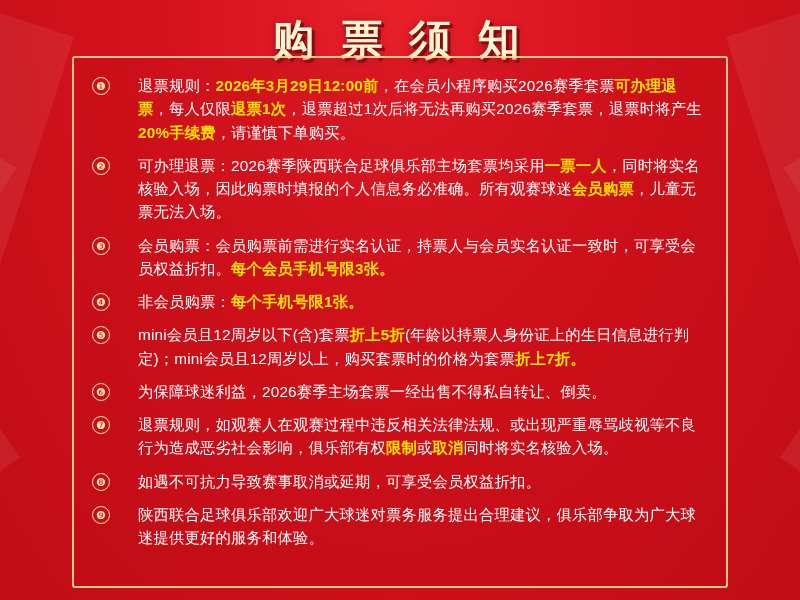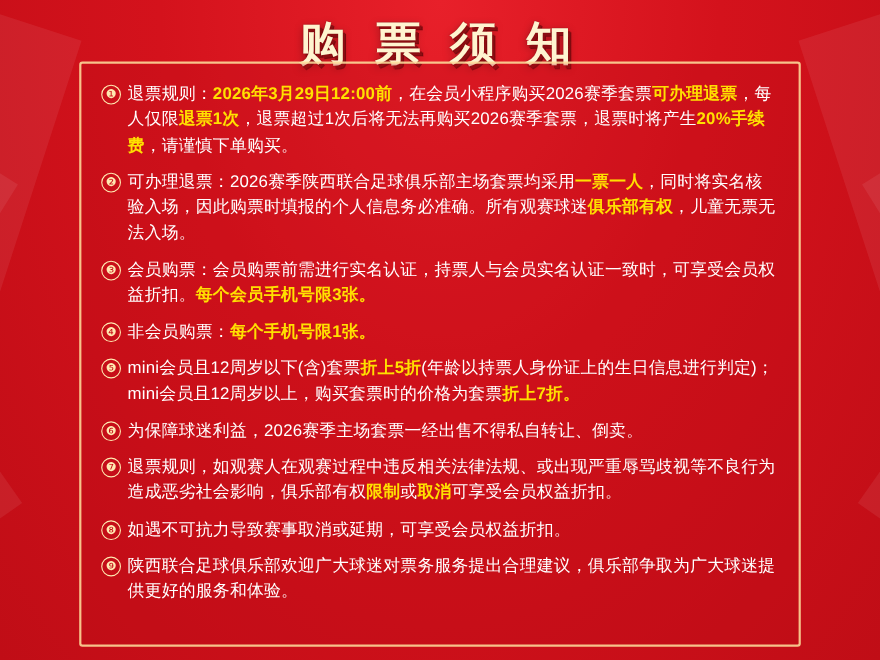--- a/index.html
+++ b/index.html
@@ -93,20 +93,21 @@
     line-height: 17px;
     text-align: center;
     box-sizing: border-box;
   }
   .txt {
     flex: 1 1 auto;
     font-size: 15.3px;
     color: #ffffff;
     letter-spacing: 0.2px;
     font-family: "Liberation Sans", sans-serif;
+    margin-left: 22px;
   }
   .hl {
     color: #ffe000;
     font-weight: bold;
   }
   .lbl {
     color: #ffffff;
   }
 </style>
 </head>
@@ -125,41 +126,41 @@
   </div>
 
   <div class="panel">
     <ol class="rules" id="rules-list">
         <li class="rule">
           <span class="num">❶</span>
           <span class="txt"><span class="lbl">退票规则：</span><span class="hl">2026年3月29日12:00前</span><span class="lbl">，在会员小程序购买2026赛季套票</span><span class="hl">可办理退票</span><span class="lbl">，每人仅限</span><span class="hl">退票1次</span><span class="lbl">，退票超过1次后将无法再购买2026赛季套票，退票时将产生</span><span class="hl">20%手续费</span><span class="lbl">，请谨慎下单购买。</span></span>
         </li>
         <li class="rule">
           <span class="num">❷</span>
-          <span class="txt"><span class="lbl">可办理退票：2026赛季陕西联合足球俱乐部主场套票均采用</span><span class="hl">一票一人</span><span class="lbl">，同时将实名核验入场，因此购票时填报的个人信息务必准确。所有观赛球迷</span><span class="hl">俱乐部有权</span><span class="lbl">，儿童无票无法入场。</span></span>
+          <span class="txt"><span class="lbl">可办理退票：2026赛季陕西联合足球俱乐部主场套票均采用</span><span class="hl">一票一人</span><span class="lbl">，同时将实名核验入场，因此购票时填报的个人信息务必准确。所有观赛球迷</span><span class="hl">会员购票</span><span class="lbl">，儿童无票无法入场。</span></span>
         </li>
         <li class="rule">
           <span class="num">❸</span>
           <span class="txt"><span class="lbl">会员购票：会员购票前需进行实名认证，持票人与会员实名认证一致时，可享受会员权益折扣。</span><span class="hl">每个会员手机号限3张。</span></span>
         </li>
         <li class="rule">
           <span class="num">❹</span>
           <span class="txt"><span class="lbl">非会员购票：</span><span class="hl">每个手机号限1张。</span></span>
         </li>
         <li class="rule">
           <span class="num">❺</span>
           <span class="txt"><span class="lbl">mini会员且12周岁以下(含)套票</span><span class="hl">折上5折</span><span class="lbl">(年龄以持票人身份证上的生日信息进行判定)；mini会员且12周岁以上，购买套票时的价格为套票</span><span class="hl">折上7折。</span></span>
         </li>
         <li class="rule">
           <span class="num">❻</span>
           <span class="txt"><span class="lbl">为保障球迷利益，2026赛季主场套票一经出售不得私自转让、倒卖。</span></span>
         </li>
         <li class="rule">
           <span class="num">❼</span>
-          <span class="txt"><span class="lbl">退票规则，如观赛人在观赛过程中违反相关法律法规、或出现严重辱骂歧视等不良行为造成恶劣社会影响，俱乐部有权</span><span class="hl">限制</span><span class="lbl">或</span><span class="hl">取消</span><span class="lbl">可享受会员权益折扣。</span></span>
+          <span class="txt"><span class="lbl">退票规则，如观赛人在观赛过程中违反相关法律法规、或出现严重辱骂歧视等不良行为造成恶劣社会影响，俱乐部有权</span><span class="hl">限制</span><span class="lbl">或</span><span class="hl">取消</span><span class="lbl">同时将实名核验入场。</span></span>
         </li>
         <li class="rule">
           <span class="num">❽</span>
           <span class="txt"><span class="lbl">如遇不可抗力导致赛事取消或延期，可享受会员权益折扣。</span></span>
         </li>
         <li class="rule">
           <span class="num">❾</span>
           <span class="txt"><span class="lbl">陕西联合足球俱乐部欢迎广大球迷对票务服务提出合理建议，俱乐部争取为广大球迷提供更好的服务和体验。</span></span>
         </li>
       </ol>

